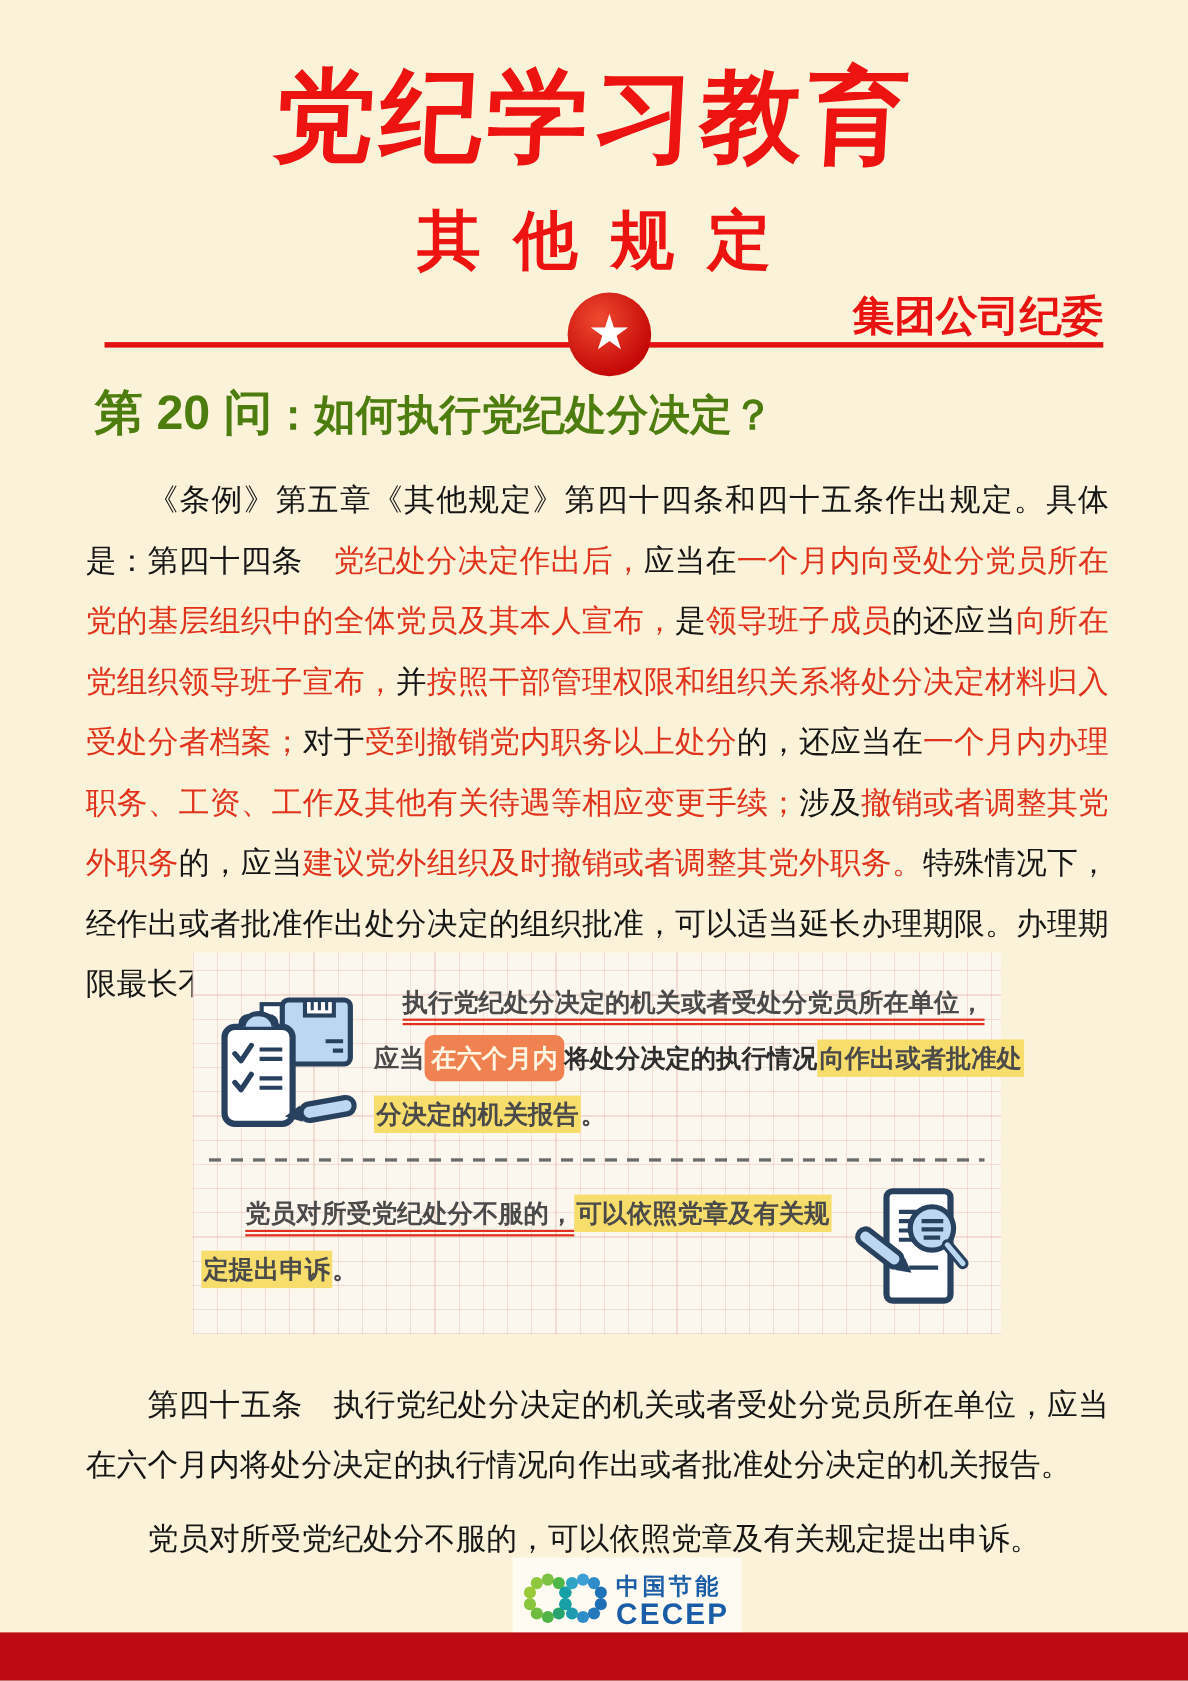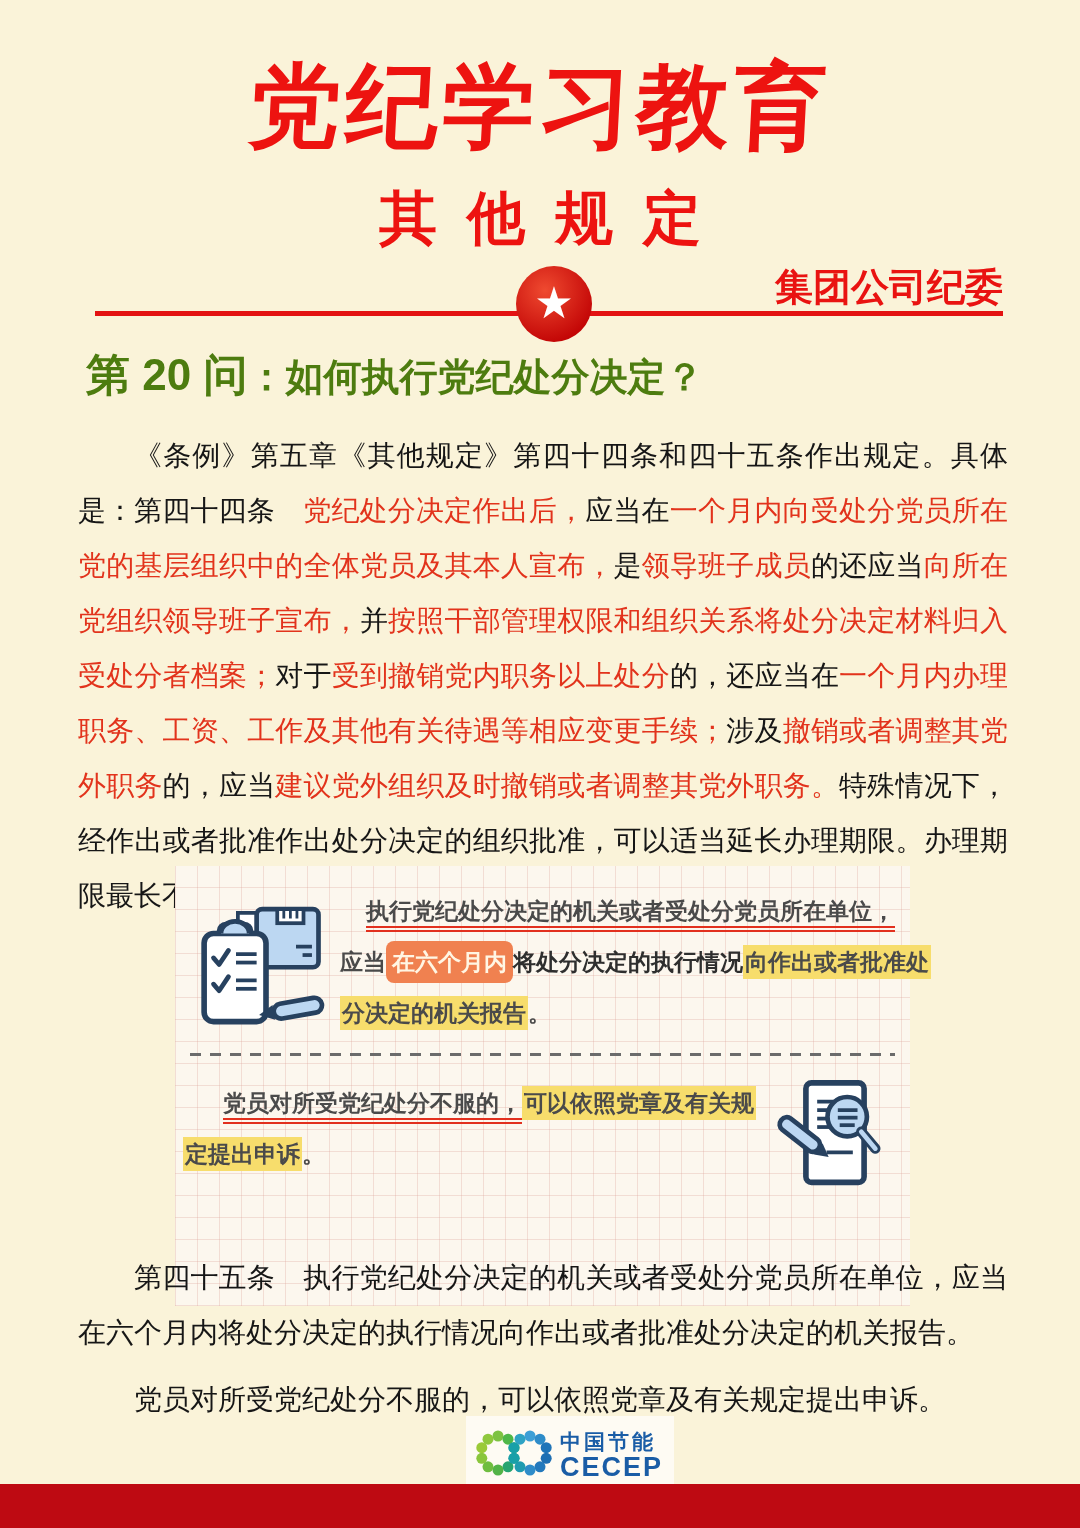--- a/index.html
+++ b/index.html
@@ -36,21 +36,21 @@
         text-align:justify;color:#161616;text-indent:2em;
         font-family:"Liberation Serif",serif;}
   .p-intro{top:428px;}
   .p-44{top:483px;}
   .p-45{top:1250px;}
   .p-appeal{top:1372px;}
   span.ink{color:#161616;}
   span.red{color:#E2331C;}
 
   
-  .artbox{position:absolute;left:175px;top:866px;width:735px;height:440px;
+  .artbox{position:absolute;left:175px;top:866px;width:735px;height:347px;
     background:
       repeating-linear-gradient(0deg,rgba(222,168,158,.33) 0 1px,transparent 1px 22px),
       repeating-linear-gradient(90deg,rgba(222,168,158,.33) 0 1px,transparent 1px 22px),
       #FCF7EE;}
   .ill-line{font-family:"Liberation Sans",sans-serif;font-weight:700;font-size:23px;
             color:#4A4A4A;line-height:30px;margin-bottom:21px;white-space:nowrap;}
   .block1{position:absolute;left:165px;top:30px;width:560px;}
   .b1l1{padding-left:26px;}
   .block2{position:absolute;left:8px;top:222px;width:608px;}
   .b2l1{padding-left:40px;}

